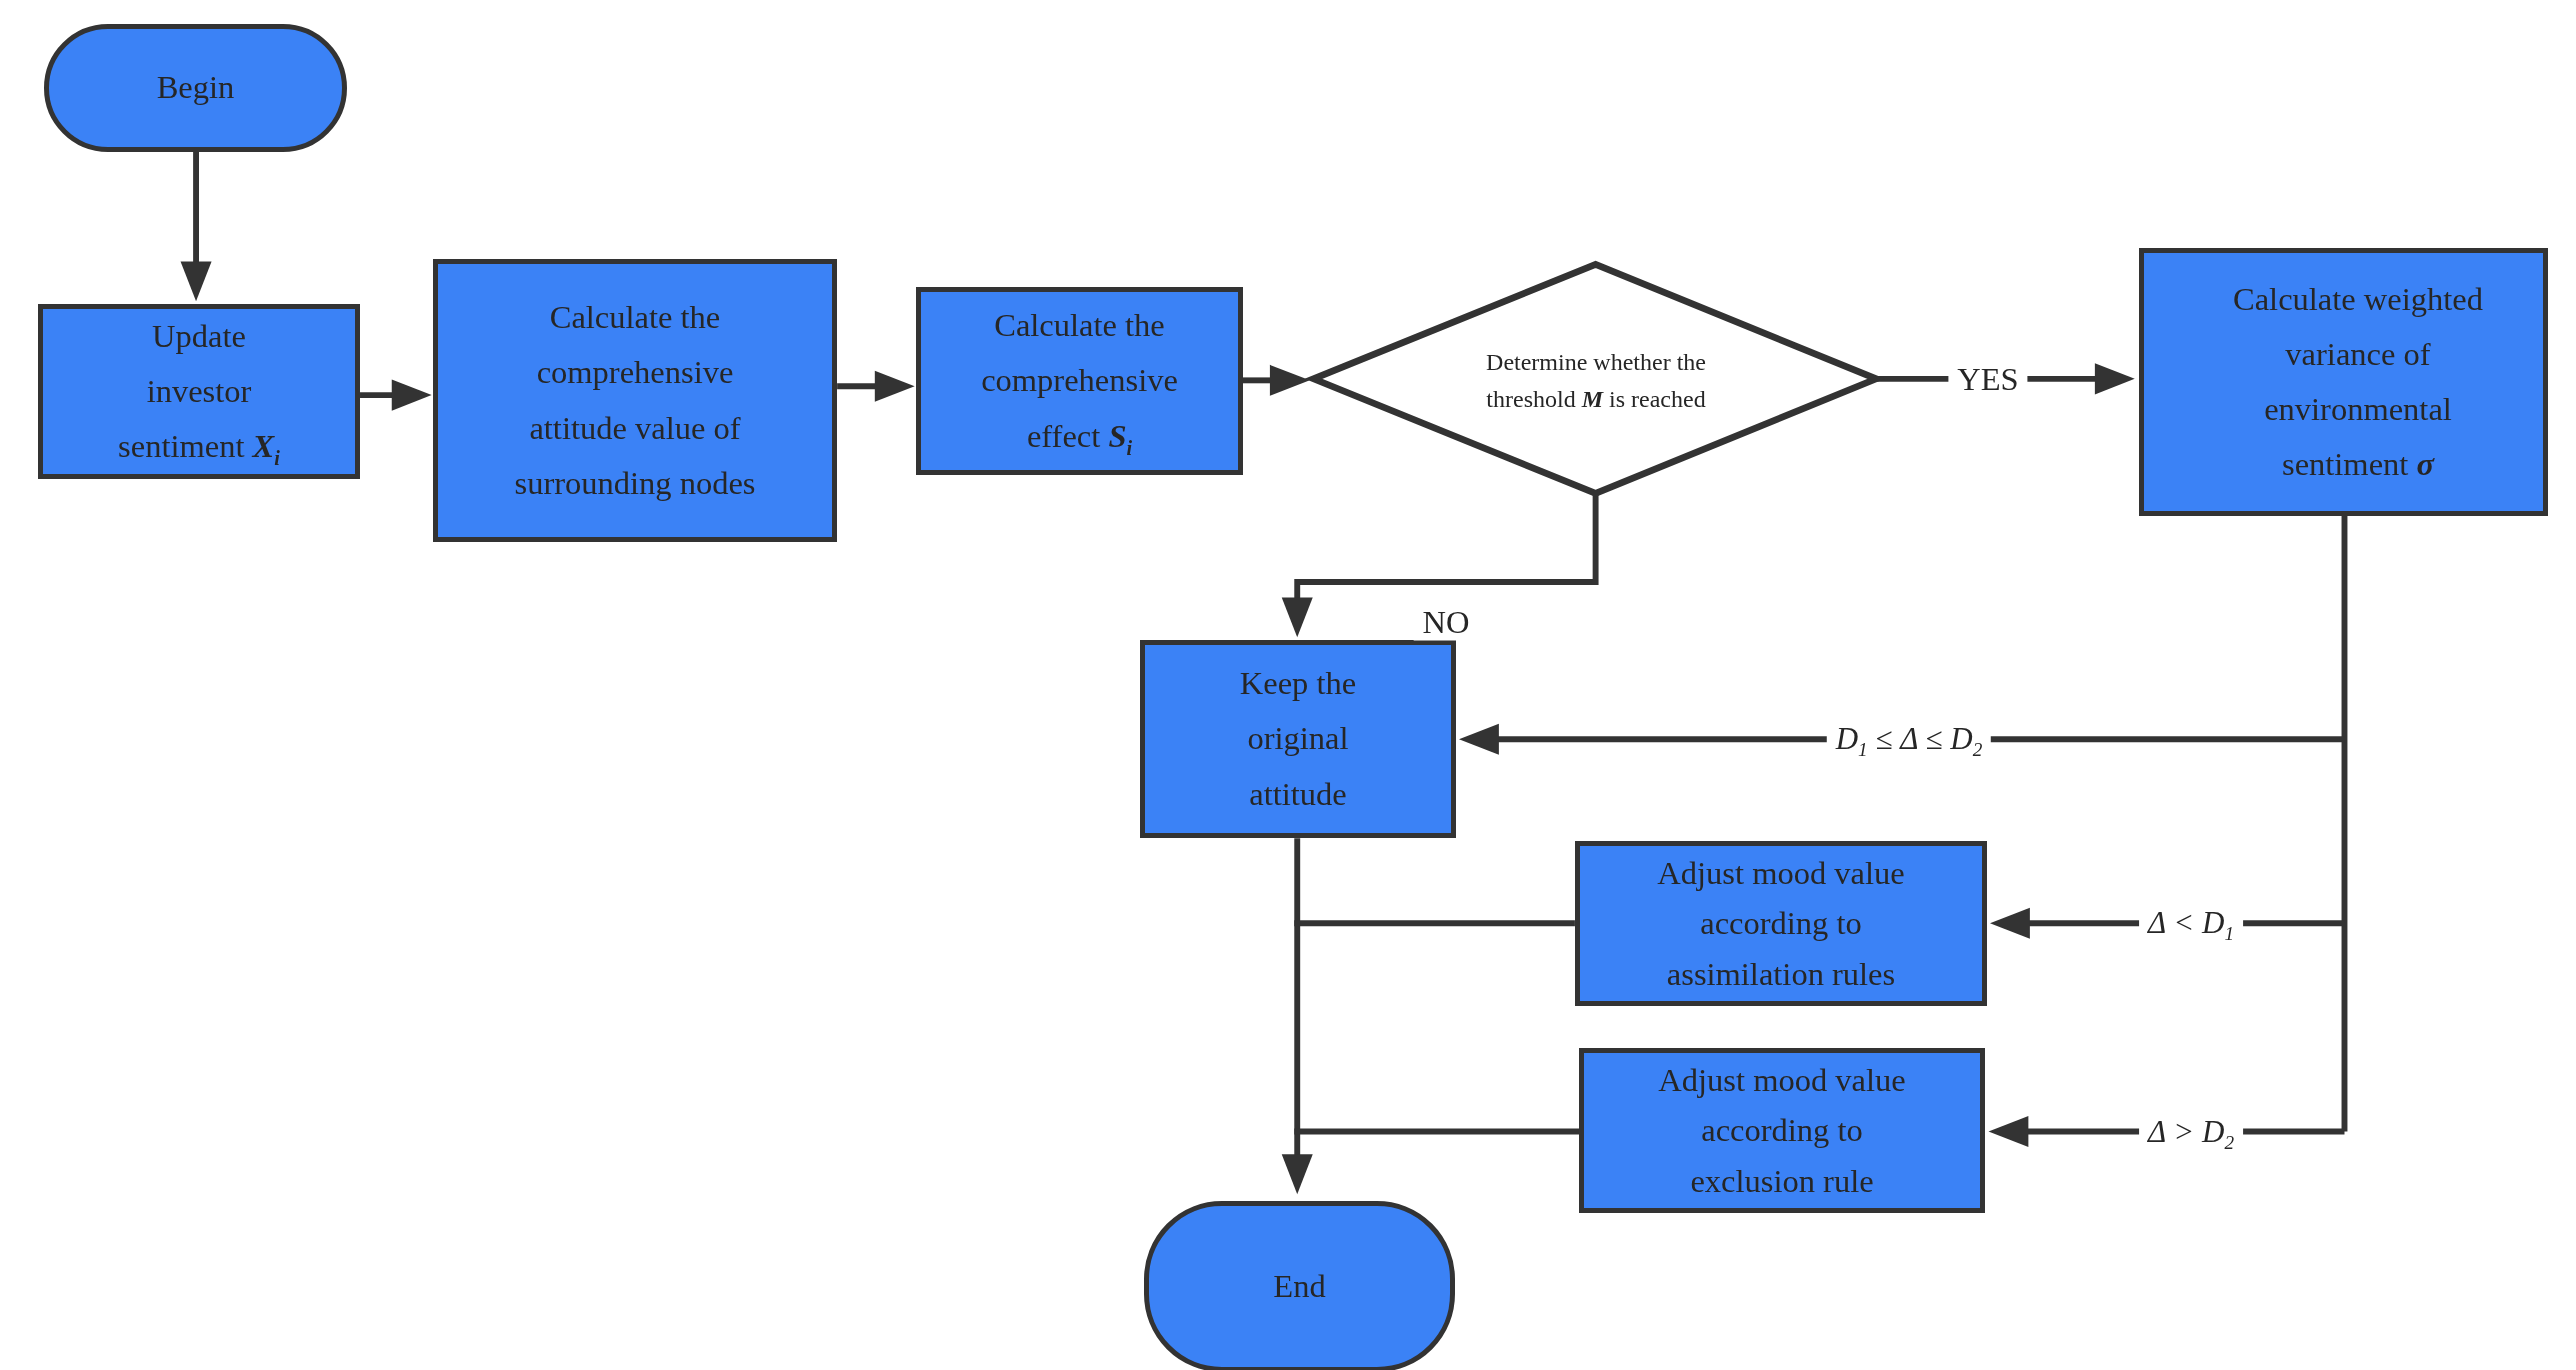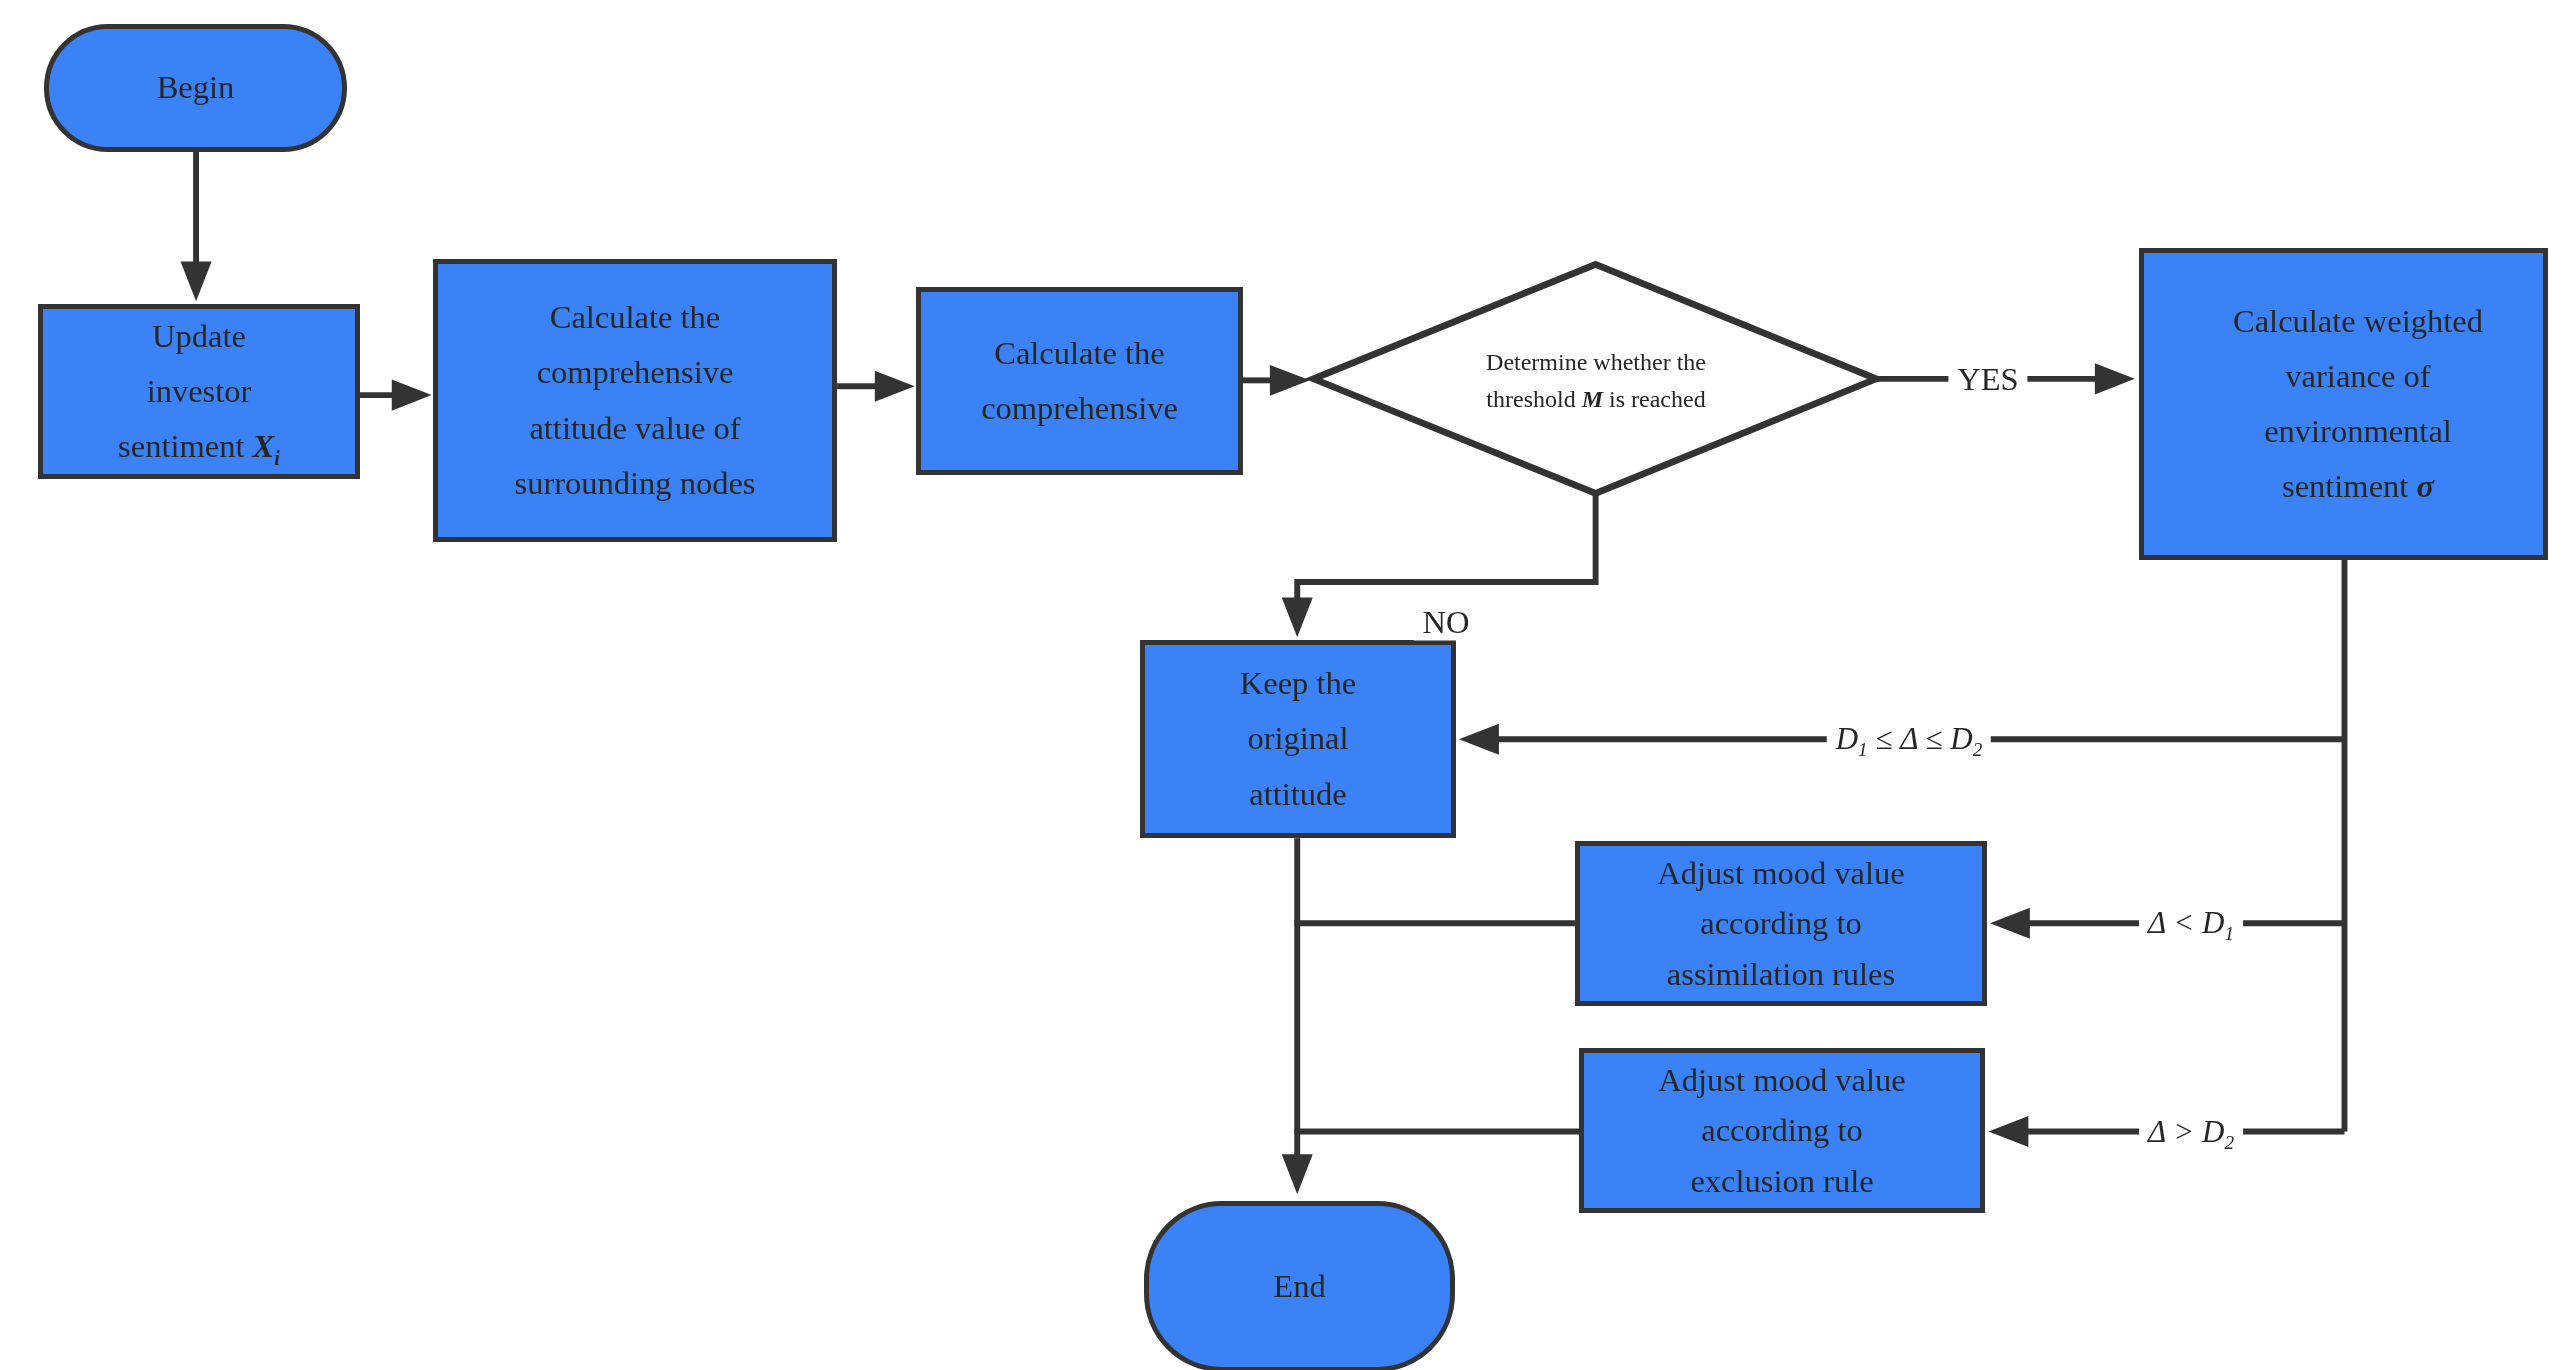--- a/index.html
+++ b/index.html
@@ -104,31 +104,32 @@
       <div>comprehensive</div>
       <div>attitude value of</div>
       <div>surrounding nodes</div>
     </div>
   </div>
 
   <div class="node" style="left:916px; top:287px; width:327px; height:188px;">
     <div class="txt">
       <div>Calculate the</div>
       <div>comprehensive</div>
+      <div><span>effect </span><span class="sym">S</span><sub class="sym">i</sub></div>
     </div>
   </div>
 
   <div class="diamond-text" style="left:1345px; top:309px; width:502px; height:144px;">
     <div class="txt">
       <div>Determine whether the</div>
       <div><span>threshold </span><span class="sym">M</span><span> is reached</span></div>
     </div>
   </div>
 
-  <div class="node" style="left:2139px; top:248px; width:409px; height:312px;padding-left:29px;">
+  <div class="node" style="left:2139px; top:248px; width:409px; height:268px;padding-left:29px;">
     <div class="txt">
       <div>Calculate weighted</div>
       <div>variance of</div>
       <div>environmental</div>
       <div><span>sentiment </span><span class="sym">σ</span></div>
     </div>
   </div>
 
   <div class="node" style="left:1140px; top:640px; width:316px; height:198px;">
     <div class="txt">

